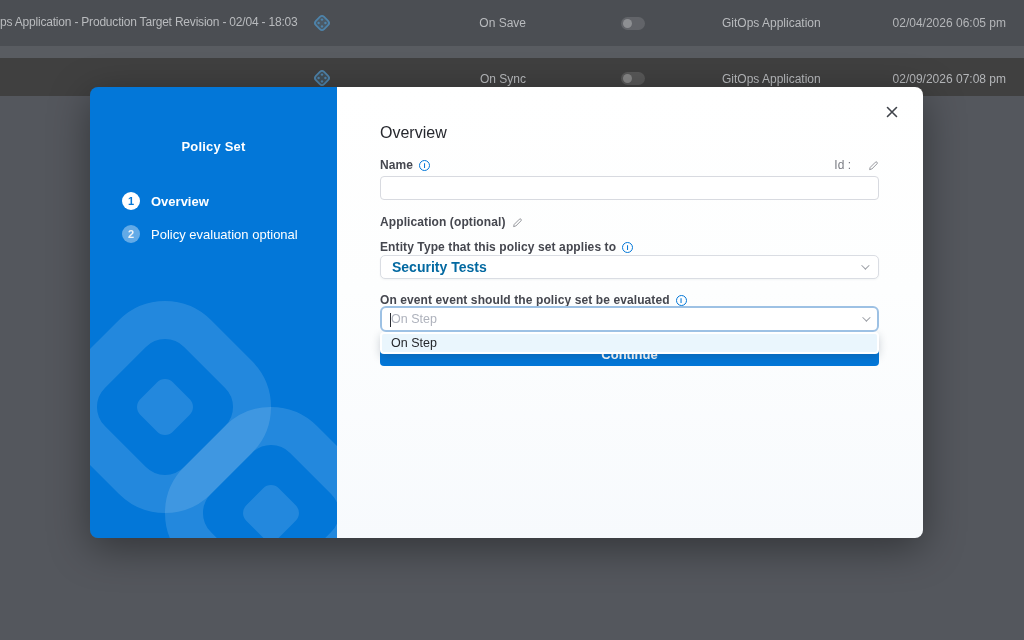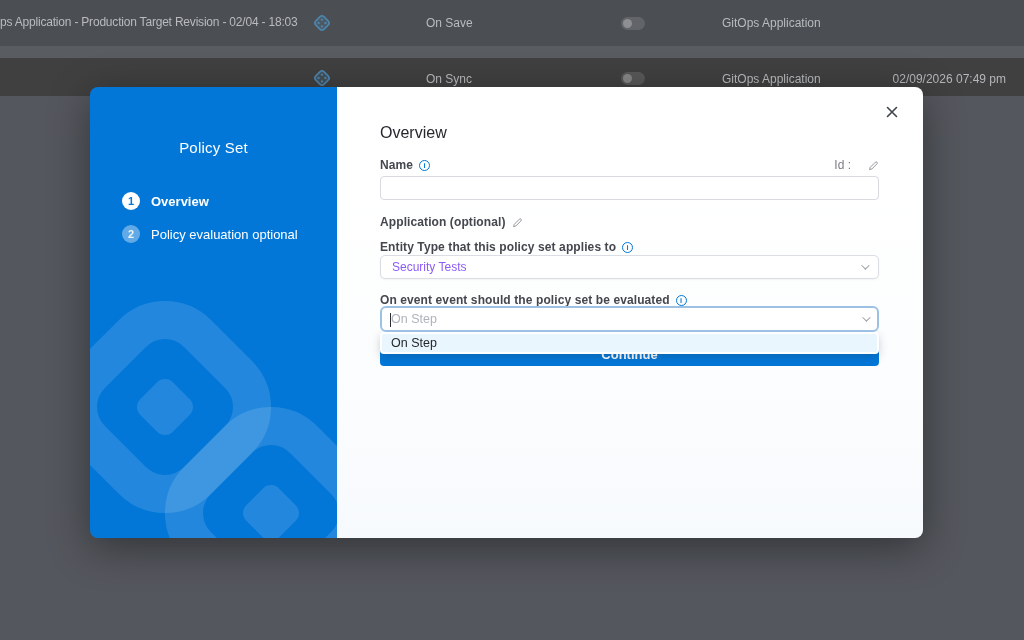--- a/index.html
+++ b/index.html
@@ -5,37 +5,37 @@
   * { margin:0; padding:0; box-sizing:border-box; }
   html,body { width:1024px; height:640px; overflow:hidden; }
   body { font-family:"Liberation Sans", sans-serif; background:#54575d; position:relative; }
 
   
   .bg-row1 { position:absolute; left:0; top:0; width:1024px; height:46px; background:#4b4e53;text-decoration:underline; }
   .bg-gap  { position:absolute; left:0; top:46px; width:1024px; height:12px; background:#595c61; }
   .bg-row2 { position:absolute; left:0; top:58px; width:1024px; height:38px; background:#404040; }
   .cell { position:absolute; color:#b9bbbe; font-size:12px; white-space:nowrap; }
   .cell.name { left:0; top:15px; width:308px; overflow:hidden; letter-spacing:-0.2px; }
-  .cell.event { left:426px; width:100px; text-align:left; }
+  .cell.event { left:426px; width:100px; text-align:right; }
   .cell.type { left:722px; }
   .cell.date { right:18px; width:190px; text-align:right; color:#b4b6b9; }
   .row1-y { top:16px; } .row2-y { top:14px; }
   .gitops-icon { position:absolute; left:312px; width:20px; height:20px; }
   .toggle { position:absolute; left:621px; width:24px; height:13px; border-radius:7px;
             background:rgba(255,255,255,0.13); }
   .toggle::before { content:""; position:absolute; left:2px; top:2px; width:9px; height:9px;
             border-radius:50%; background:rgba(255,255,255,0.28); }
 
   
   .modal { position:absolute; left:90px; top:87px; width:833px; height:451px; border-radius:8px;
            box-shadow:0 10px 40px rgba(0,0,0,0.40); display:flex; }
   .sidebar { width:247px; height:100%; background:#0377d8; border-radius:8px 0 0 8px;
              position:relative; overflow:hidden; }
   .sidebar-title { position:absolute; top:52px; left:0; width:100%; text-align:center;
-             color:#fff; font-size:15px; font-weight:400; letter-spacing:0.2px; }
+             color:#fff; font-size:13px; font-weight:700; letter-spacing:0.2px; }
   .steps { position:absolute; top:105px; left:32px; }
   .step { display:flex; align-items:center; height:18px; margin-bottom:15px; cursor:pointer; }
   .step-circle { width:18px; height:18px; border-radius:50%; display:flex; align-items:center;
              justify-content:center; font-size:11px; font-weight:700; margin-right:11px; flex:none; }
   .step.active .step-circle { background:#ffffff; color:#0377d8; }
   .step.inactive .step-circle { background:rgba(255,255,255,0.38); color:#eef3f8; }
   .step-label { color:#ffffff; font-size:13px; }
   .step.active .step-label { font-weight:700; }
   .watermark { position:absolute; left:-62px; bottom:-62px; width:360px; height:330px; }
 
@@ -55,21 +55,21 @@
   .info-icon::before { content:"i"; }
   .text-input { position:absolute; top:89px; left:0; width:499px; height:24px; border:1px solid #d8dae0;
            border-radius:4px; background:#fff; font-size:12.5px; padding:0 10px; outline:none;
            font-family:"Liberation Sans", sans-serif; }
   .desc-row { position:absolute; top:125px; left:0; }
   .entity-label { position:absolute; top:150px; left:0; }
   .select { position:absolute; top:168px; left:0; width:499px; height:24px; border:1px solid #dadde3;
            border-radius:5px; background:#fff; display:flex; align-items:center;
            justify-content:space-between; padding:0 11px; cursor:pointer;
            box-shadow:0 1px 2px rgba(40,60,80,0.05); }
-  .select-value { font-size:12px; font-weight:400; color:#8b5cf6; }
+  .select-value { font-size:14px; font-weight:700; color:#0369a1; }
   .chevron { width:6px; height:6px; border-right:1.5px solid #9b9ea5; border-bottom:1.5px solid #9b9ea5;
            transform:rotate(45deg) translateY(-2px); flex:none; }
   .event-label { position:absolute; top:203px; left:0; }
   .combo { position:absolute; top:219px; left:0; width:499px; height:26px; border:2px solid #9dc1e4;
            border-radius:6px; background:#fff; display:flex; align-items:center;
            justify-content:space-between; padding:0 9px; z-index:3; }
   .combo-input { border:none; outline:none; flex:1; font-size:12.5px; color:#2a2d33;
            font-family:"Liberation Sans", sans-serif; background:transparent; padding:0; }
   .combo-input::placeholder { color:#aeb2bc; }
   .combo-caret { position:absolute; left:8px; top:5px; width:1px; height:14px; background:#2a2d33; }
@@ -91,35 +91,36 @@
   <svg class="gitops-icon" style="top:13px" viewBox="0 0 20 20">
     <rect x="4.2" y="4.2" width="11.6" height="11.6" rx="3" transform="rotate(45 10 10)" fill="rgba(78,131,170,0.22)" stroke="#4e83aa" stroke-width="1.8"></rect>
     <circle cx="10" cy="6.6" r="1.2" fill="#4e83aa"></circle>
       <circle cx="6.6" cy="10" r="1.2" fill="#4e83aa"></circle>
     <circle cx="13.4" cy="10" r="1.2" fill="#4e83aa"></circle>
       <circle cx="10" cy="13.4" r="1.2" fill="#4e83aa"></circle>
   </svg>
   <span class="cell event row1-y">On Save</span>
   <span class="toggle" style="top:17px"></span>
   <span class="cell type row1-y">GitOps Application</span>
+  <span class="cell date row1-y">02/04/2026 06:05 pm</span>
 </div>
 <div class="bg-gap"></div>
 
 <div class="bg-row2">
   <svg class="gitops-icon" style="top:10px" viewBox="0 0 20 20">
     <rect x="4.2" y="4.2" width="11.6" height="11.6" rx="3" transform="rotate(45 10 10)" fill="rgba(78,131,170,0.22)" stroke="#4e83aa" stroke-width="1.8"></rect>
     <circle cx="10" cy="6.6" r="1.2" fill="#4e83aa"></circle>
       <circle cx="6.6" cy="10" r="1.2" fill="#4e83aa"></circle>
     <circle cx="13.4" cy="10" r="1.2" fill="#4e83aa"></circle>
       <circle cx="10" cy="13.4" r="1.2" fill="#4e83aa"></circle>
   </svg>
   <span class="cell event row2-y">On Sync</span>
   <span class="toggle" style="top:14px"></span>
   <span class="cell type row2-y">GitOps Application</span>
-  <span class="cell date row2-y">02/09/2026 07:49 pm</span>
+  <span class="cell date row2-y">02/09/2026 07:08 pm</span>
 </div>
 
 <div class="modal">
   <div class="sidebar">
     <div class="sidebar-title">Policy Set</div>
     <div class="steps">
       <div class="step active">
         <span class="step-circle">1</span>
         <span class="step-label">Overview</span>
       </div>

